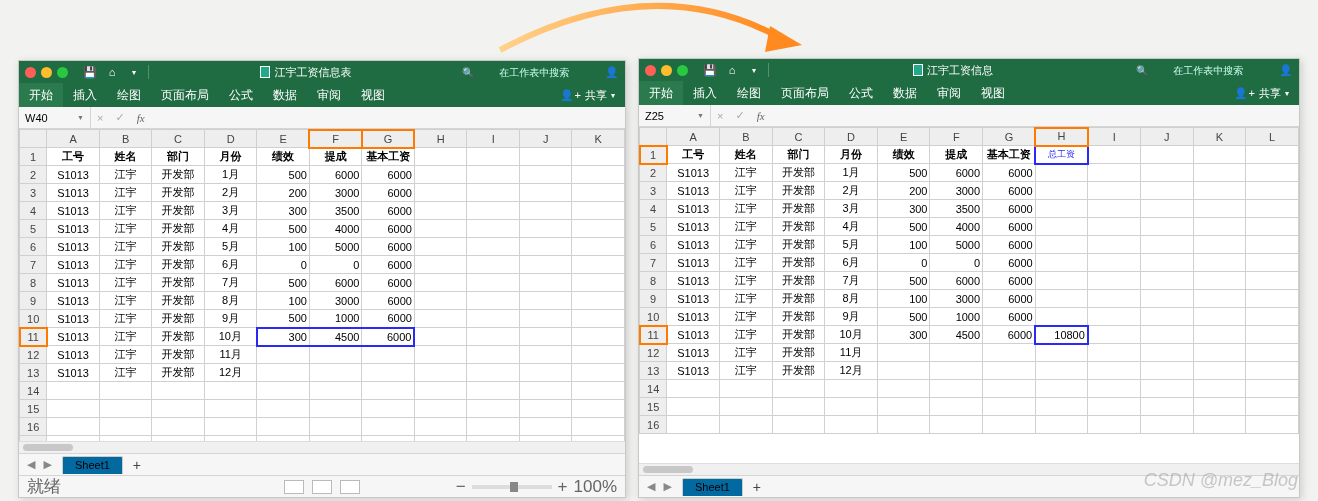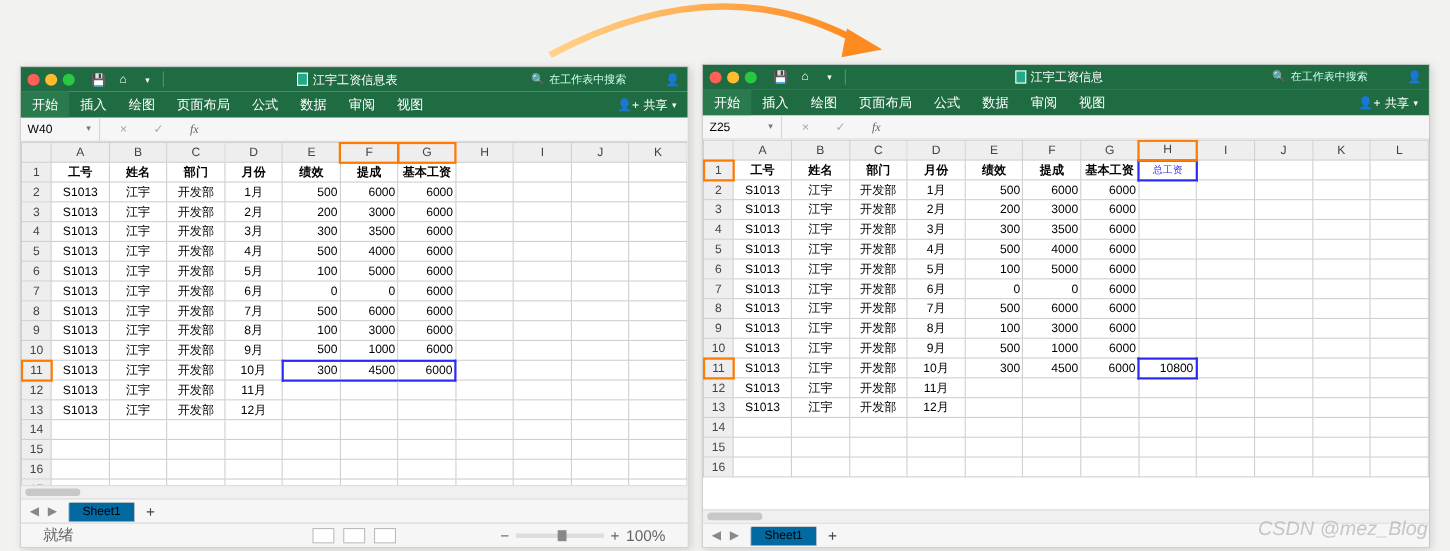--- a/index.html
+++ b/index.html
@@ -56,39 +56,39 @@
     gap: 6px;
   }
   .tlights { display:flex; gap:5px; align-items:center; margin-right:8px; }
   .tl { width:11px; height:11px; border-radius:50%; }
   .tl.r{background:#ff5f57;} .tl.y{background:#ffbd2e;} .tl.g{background:#28c940;}
   .titlebar .sep { width:1px; height:14px; background:rgba(255,255,255,0.25); }
   .titlebar .ticon { width:16px; text-align:center; cursor:pointer; }
   .titlebar .fname { margin-left:auto; margin-right:auto; display:flex; align-items:center; gap:4px; }
   .doc-icon { width:10px;height:12px;background:#2a8; border:1px solid #fff; display:inline-block; }
   .searcharea { display:flex; align-items:center; gap:4px; color:#cfe; font-size:10px; }
-  .searcharea input { background:transparent; border:none; color:#cfe; font-size:10px; width:90px; outline:none; }
+  .searcharea input { background:transparent; border:none; color:#cfe; font-size:10px; width:90px; outline:none;margin-left:20px; }
   .searcharea input::placeholder{color:#cfe;}
   .person-icon { margin-left:10px; }
 
   .ribbon {
     background: #1f6b42;
     color:#fff;
     height:24px;
     display:flex;
     align-items:center;
     padding:0 0;
     font-size:12px;
   }
   .ribbon .tab { padding:0 10px; height:100%; display:flex; align-items:center; cursor:pointer; }
   .ribbon .tab.active { background:#2a7a4d; }
   .ribbon .share { margin-left:auto; padding:0 10px; cursor:pointer; font-size:11px; display:flex; align-items:center; gap:4px; }
   .ribbon .share .caret { font-size:8px; }
 
-  .fxbar { background:#f6f6f6; border-bottom:1px solid #d5d5d5; height:22px; display:flex; align-items:center; font-size:11px;gap:12px; }
+  .fxbar { background:#f6f6f6; border-bottom:1px solid #d5d5d5; height:22px; display:flex; align-items:center; font-size:11px; }
   .namebox { width:72px; border-right:1px solid #d5d5d5; padding:0 6px; height:100%; display:flex; align-items:center; justify-content:space-between; }
   .namebox .dd { font-size:7px; color:#777; }
   .fxctl { padding:0 6px; color:#a8a8a8; cursor:pointer; }
   .fxsym { font-style:italic; font-family:serif; padding:0 6px; color:#666; }
   .fxinput{ flex:1; border:none; background:transparent; padding:0 4px; outline:none; }
 
   .grid-wrap { flex:1; position:relative; overflow:hidden; background:#fff; }
   table.sheet { border-collapse:collapse; table-layout:fixed; font-size:11px; width:100%; }
   table.sheet th, table.sheet td { border:1px solid #d0d0d0; height:18px; padding:0 2px; overflow:hidden; white-space:nowrap; background:#fff; }
   table.sheet thead th { background:#eee; font-weight:normal; text-align:center; color:#444; }
@@ -102,21 +102,21 @@
   .hl-blue-lr { border-left:2px solid #2a2af5 !important; border-right:2px solid #2a2af5 !important; border-top:2px solid #2a2af5 !important; border-bottom:2px solid #2a2af5 !important;margin-left:40px; }
   .hl-blue-l { border-left:2px solid #2a2af5 !important; border-top:2px solid #2a2af5 !important; border-bottom:2px solid #2a2af5 !important; }
   .hl-blue-r { border-right:2px solid #2a2af5 !important; border-top:2px solid #2a2af5 !important; border-bottom:2px solid #2a2af5 !important; }
   .hl-blue-m { border-top:2px solid #2a2af5 !important; border-bottom:2px solid #2a2af5 !important; }
 
   .sheetbar { height:22px; background:#f6f6f6; border-top:1px solid #d5d5d5; display:flex; align-items:center; font-size:11px; padding:0 4px; }
   .sheetbar .arr { padding:0 4px; color:#888; cursor:pointer; }
   .sheetbar .st { border:1px solid #ccc; border-bottom:none; background:#0369a1; padding:0 12px; height:18px; display:flex; align-items:center; border-radius:2px 2px 0 0; margin-left:6px; }
   .sheetbar .plus { margin-left:10px; font-size:14px; color:#444; cursor:pointer; }
 
-  .statusbar { height:22px; background:#f6f6f6; border-top:1px solid #d5d5d5; display:flex; align-items:center; font-size:14px; color:#666; padding:0 20px; position:relative; }
+  .statusbar { height:22px; background:#f6f6f6; border-top:1px solid #d5d5d5; display:flex; align-items:center; font-size:17px; color:#666; padding:0 8px; position:relative; }
   .statusbar .views { position:absolute; left:50%; transform:translateX(-50%); display:flex; gap:8px; }
   .statusbar .vbtn { width:20px;height:14px;border:1px solid #bbb; background:#fff; }
   .statusbar .zoom { margin-left:auto; display:flex; align-items:center; gap:6px; }
   .statusbar .zbar { width:80px; height:4px; background:#ddd; position:relative; }
   .statusbar .zknob { width:8px;height:10px;background:#888;position:absolute;left:38px;top:-3px; }
 
   .scrollbar-h { height:12px; background:#f0f0f0; border-top:1px solid #ddd; position:relative; }
   .scrollbar-h .thumb { position:absolute; left:4px; top:2px; height:7px; width:50px; background:#c8c8c8; border-radius:4px; }
 </style>
 </head>

